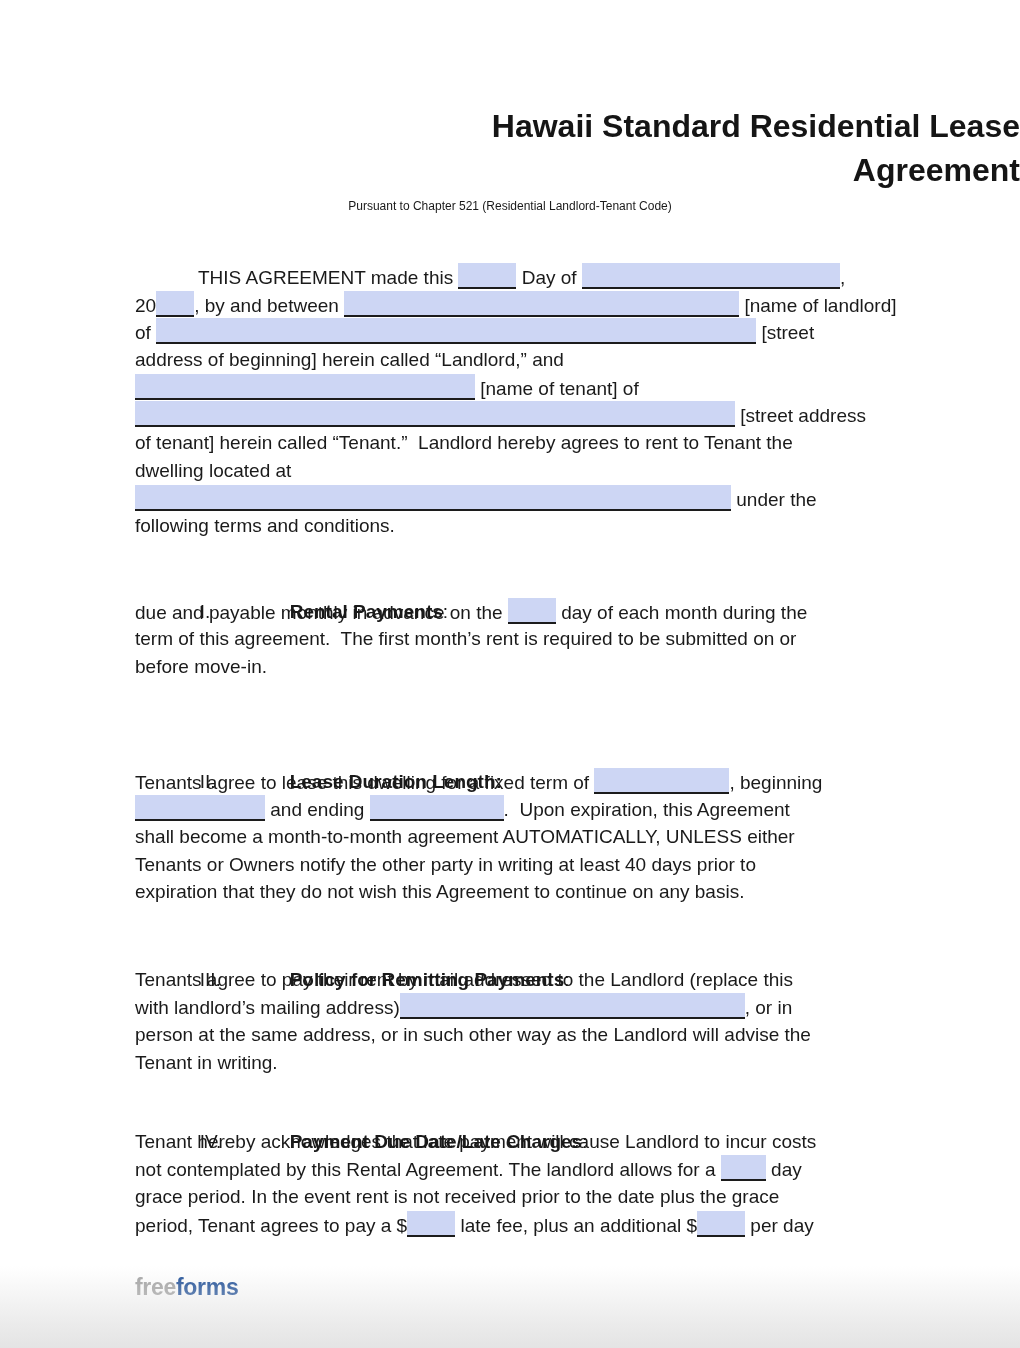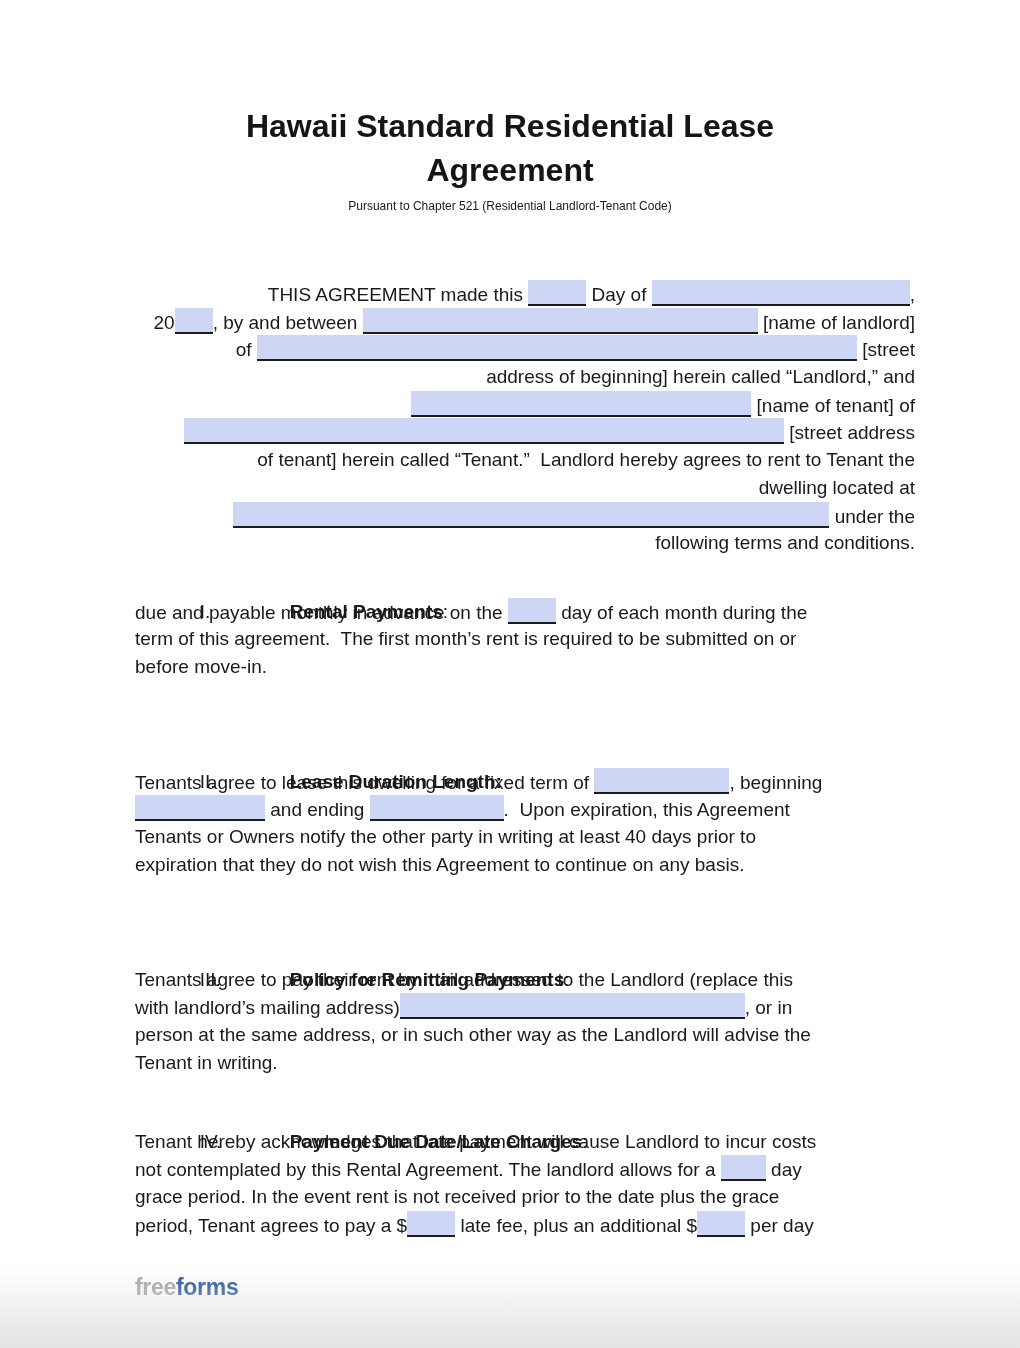--- a/index.html
+++ b/index.html
@@ -4,36 +4,36 @@
 <style>
   * { margin:0; padding:0; }
   html, body { background:#ffffff; }
   .page {
     position:relative; width:1020px; height:1348px;
     background:#ffffff; overflow:hidden;
     font-family:"Liberation Sans", sans-serif; color:#1a1a1a;
   }
   .doc-title {
     position:absolute; top:104px; left:0; width:100%;
-    text-align:center; font-weight:700; font-size:32px; line-height:44px; color:#151515;
+    text-align:right; font-weight:700; font-size:32px; line-height:44px; color:#151515;
   }
   .doc-subtitle {
     position:absolute; top:199px; left:0; width:100%;
     text-align:center; font-size:12px; color:#1a1a1a;
   }
   .block { position:absolute; left:135px; width:780px; font-size:19px; }
   .line { white-space:pre; height:27.7px; line-height:27.7px; }
   .blank {
     display:inline-block; height:24px; vertical-align:-5px;
     background:var(--hl,#cdd6f4); border-bottom:2px solid #1c1c1c;
   }
   .indent { display:inline-block; }
   .hline .numeral { display:inline-block; margin-left:33px; width:90px; }
   .hline .htext b { font-weight:700; }
-  #intro { top:280px;text-align:right; }
+  #intro { top:263px; }
   #sec0 { top:570px; }
   #sec1 { top:740px; }
   #sec2 { top:938px; }
   #sec3 { top:1100px; }
   .footer-logo {
     position:absolute; left:135px; top:1274px;
     font-size:23px; font-weight:700; letter-spacing:-0.3px;
   }
   .footer-logo .free  { color:var(--logo-free,#a2a2a2); }
   .footer-logo .forms { color:var(--logo-forms,#1b4c96); }
@@ -78,20 +78,21 @@
       </div>
   </section>
 
   <section class="block" id="sec1">
     <div class="line hline">
       <span class="numeral">II.</span><span class="htext"><b>Lease Duration Length:</b><span></span></span>
     </div>
     <div>
         <div class="line"><span>Tenants agree to lease this dwelling for a fixed term of </span><span class="blank" style="width: 135px;"></span><span>, beginning</span></div>
         <div class="line"><span class="blank" style="width: 130px;"></span><span> and ending </span><span class="blank" style="width: 134px;"></span><span>.  Upon expiration, this Agreement</span></div>
+        <div class="line"><span>shall become a month-to-month agreement AUTOMATICALLY, UNLESS either</span></div>
         <div class="line"><span>Tenants or Owners notify the other party in writing at least 40 days prior to</span></div>
         <div class="line"><span>expiration that they do not wish this Agreement to continue on any basis.</span></div>
       </div>
   </section>
 
   <section class="block" id="sec2">
     <div class="line hline">
       <span class="numeral">III.</span><span class="htext"><b>Policy for Remitting Payments</b><span>:</span></span>
     </div>
     <div>

